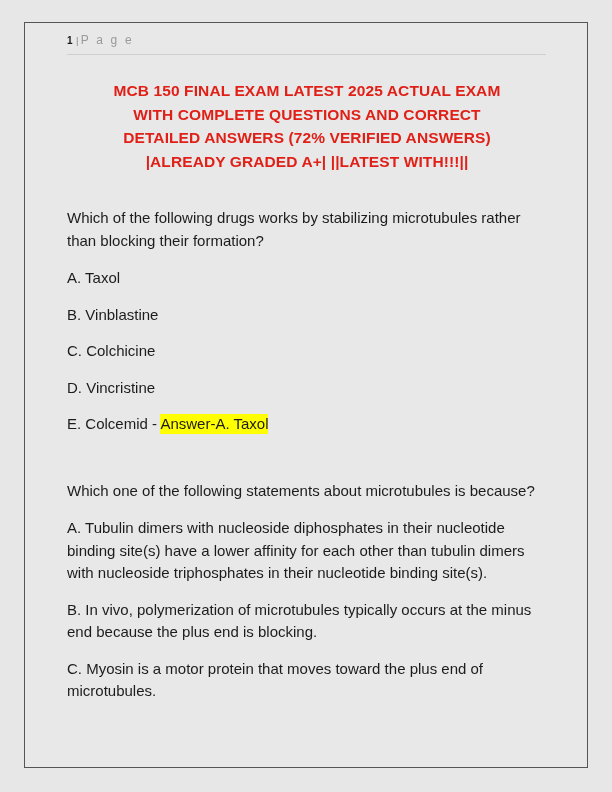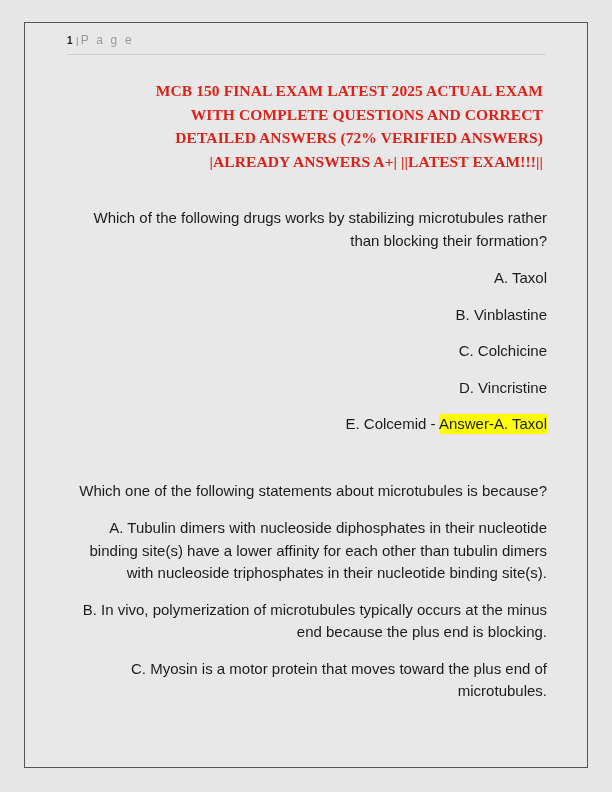--- a/index.html
+++ b/index.html
@@ -58,37 +58,35 @@
   .header-rule {
     height: 1px;
     background: #cfcfcf;
     width: 479px;
     margin-top: 1px;
   }
 
   
   .exam-title {
     margin-top: 24px;
-    text-align: right;
+    text-align: center;
     color: #e01f17;
     font-weight: bold;
     font-size: 15.5px;
     line-height: 23.5px;
     letter-spacing: 0.1px;
     padding: 0 4px;
-    font-family: Liberation Serif, serif;
   }
 
   
   .body-block {
     margin-top: 34px;
     color: #1c1c1c;
     font-size: 15px;
     line-height: 22.5px;
-    text-align: right;
   }
   .q-stem {
     margin: 0 0 15px 0;
   }
   .opt {
     margin: 0 0 14px 0;
   }
   .opt-wide {
     margin: 0 0 14px 0;
   }
@@ -110,21 +108,21 @@
 
     <div class="doc-header">
       <span class="pg-num">1</span><span class="pg-sep">|</span><span class="pg-word">P a g e</span>
     </div>
     <div class="header-rule"></div>
 
     <div class="exam-title">
       <div>MCB 150 FINAL EXAM LATEST 2025 ACTUAL EXAM</div>
       <div>WITH COMPLETE QUESTIONS AND CORRECT</div>
       <div>DETAILED ANSWERS (72% VERIFIED ANSWERS)</div>
-      <div>|ALREADY ANSWERS A+| ||LATEST EXAM!!!||</div>
+      <div>|ALREADY GRADED A+| ||LATEST WITH!!!||</div>
     </div>
 
     <div class="body-block">
 
       <p class="q-stem">Which of the following drugs works by stabilizing microtubules rather than blocking their formation?</p>
 
       <p class="opt">A. Taxol</p>
       <p class="opt">B. Vinblastine</p>
       <p class="opt">C. Colchicine</p>
       <p class="opt">D. Vincristine</p>

